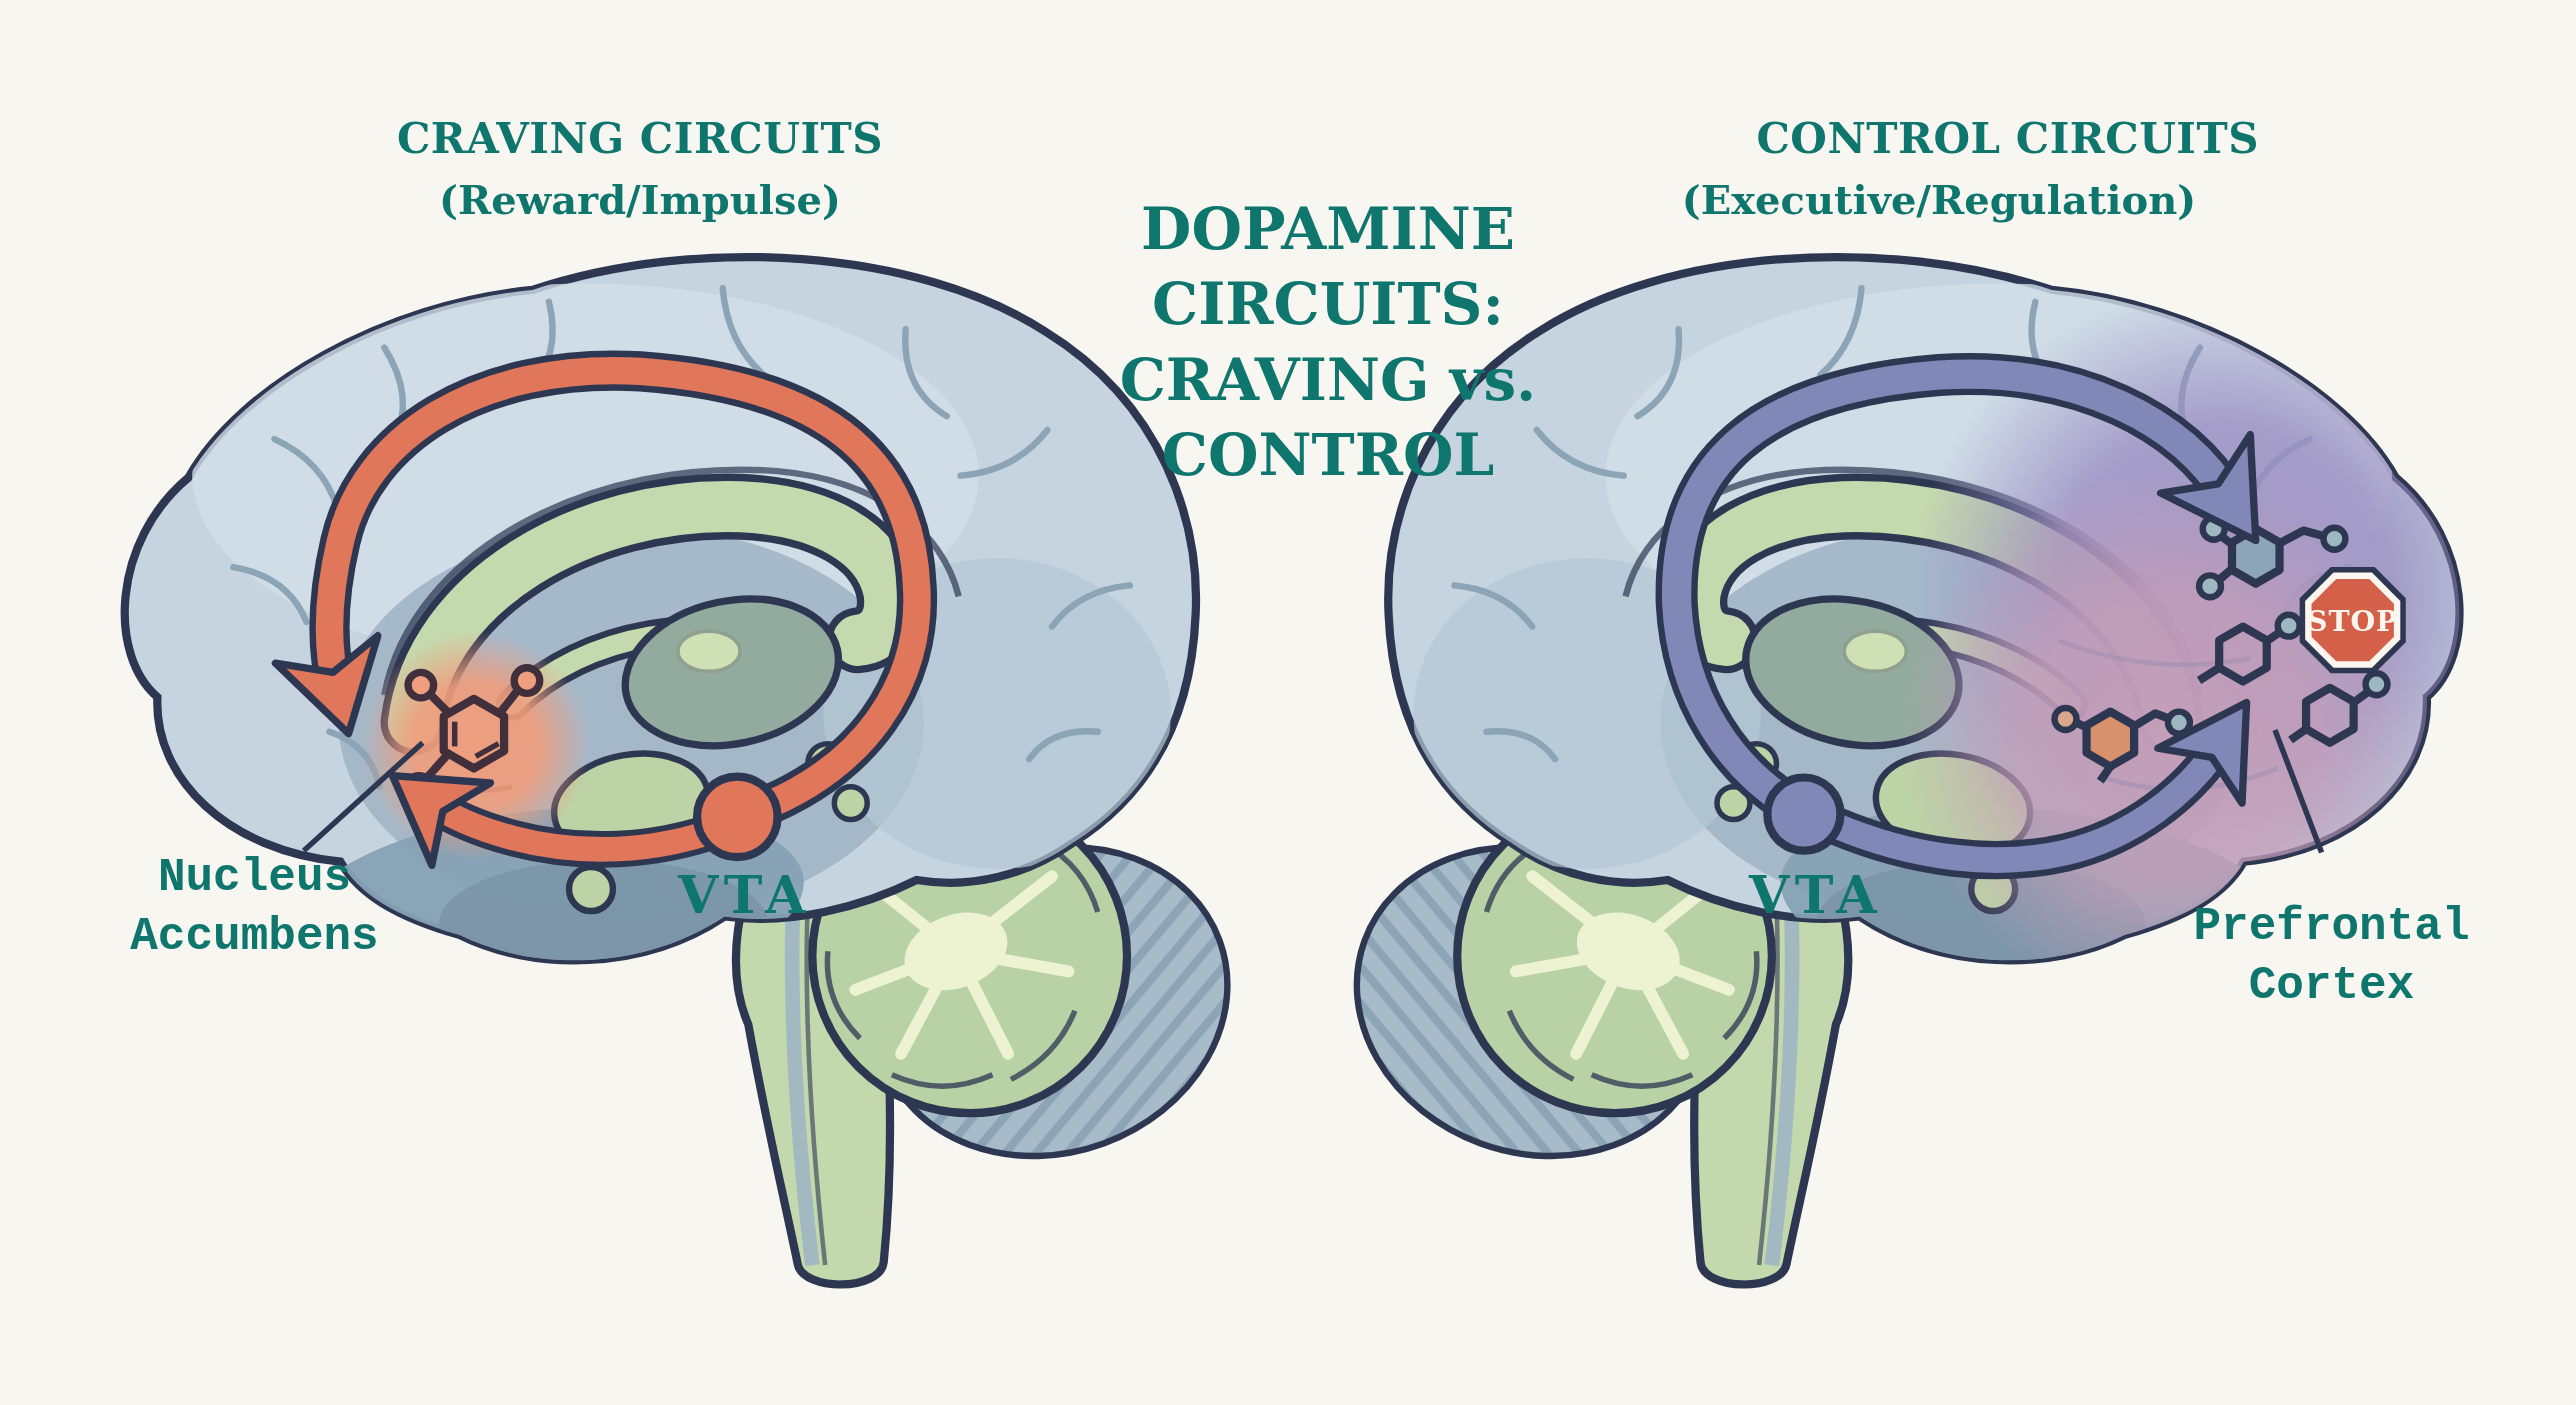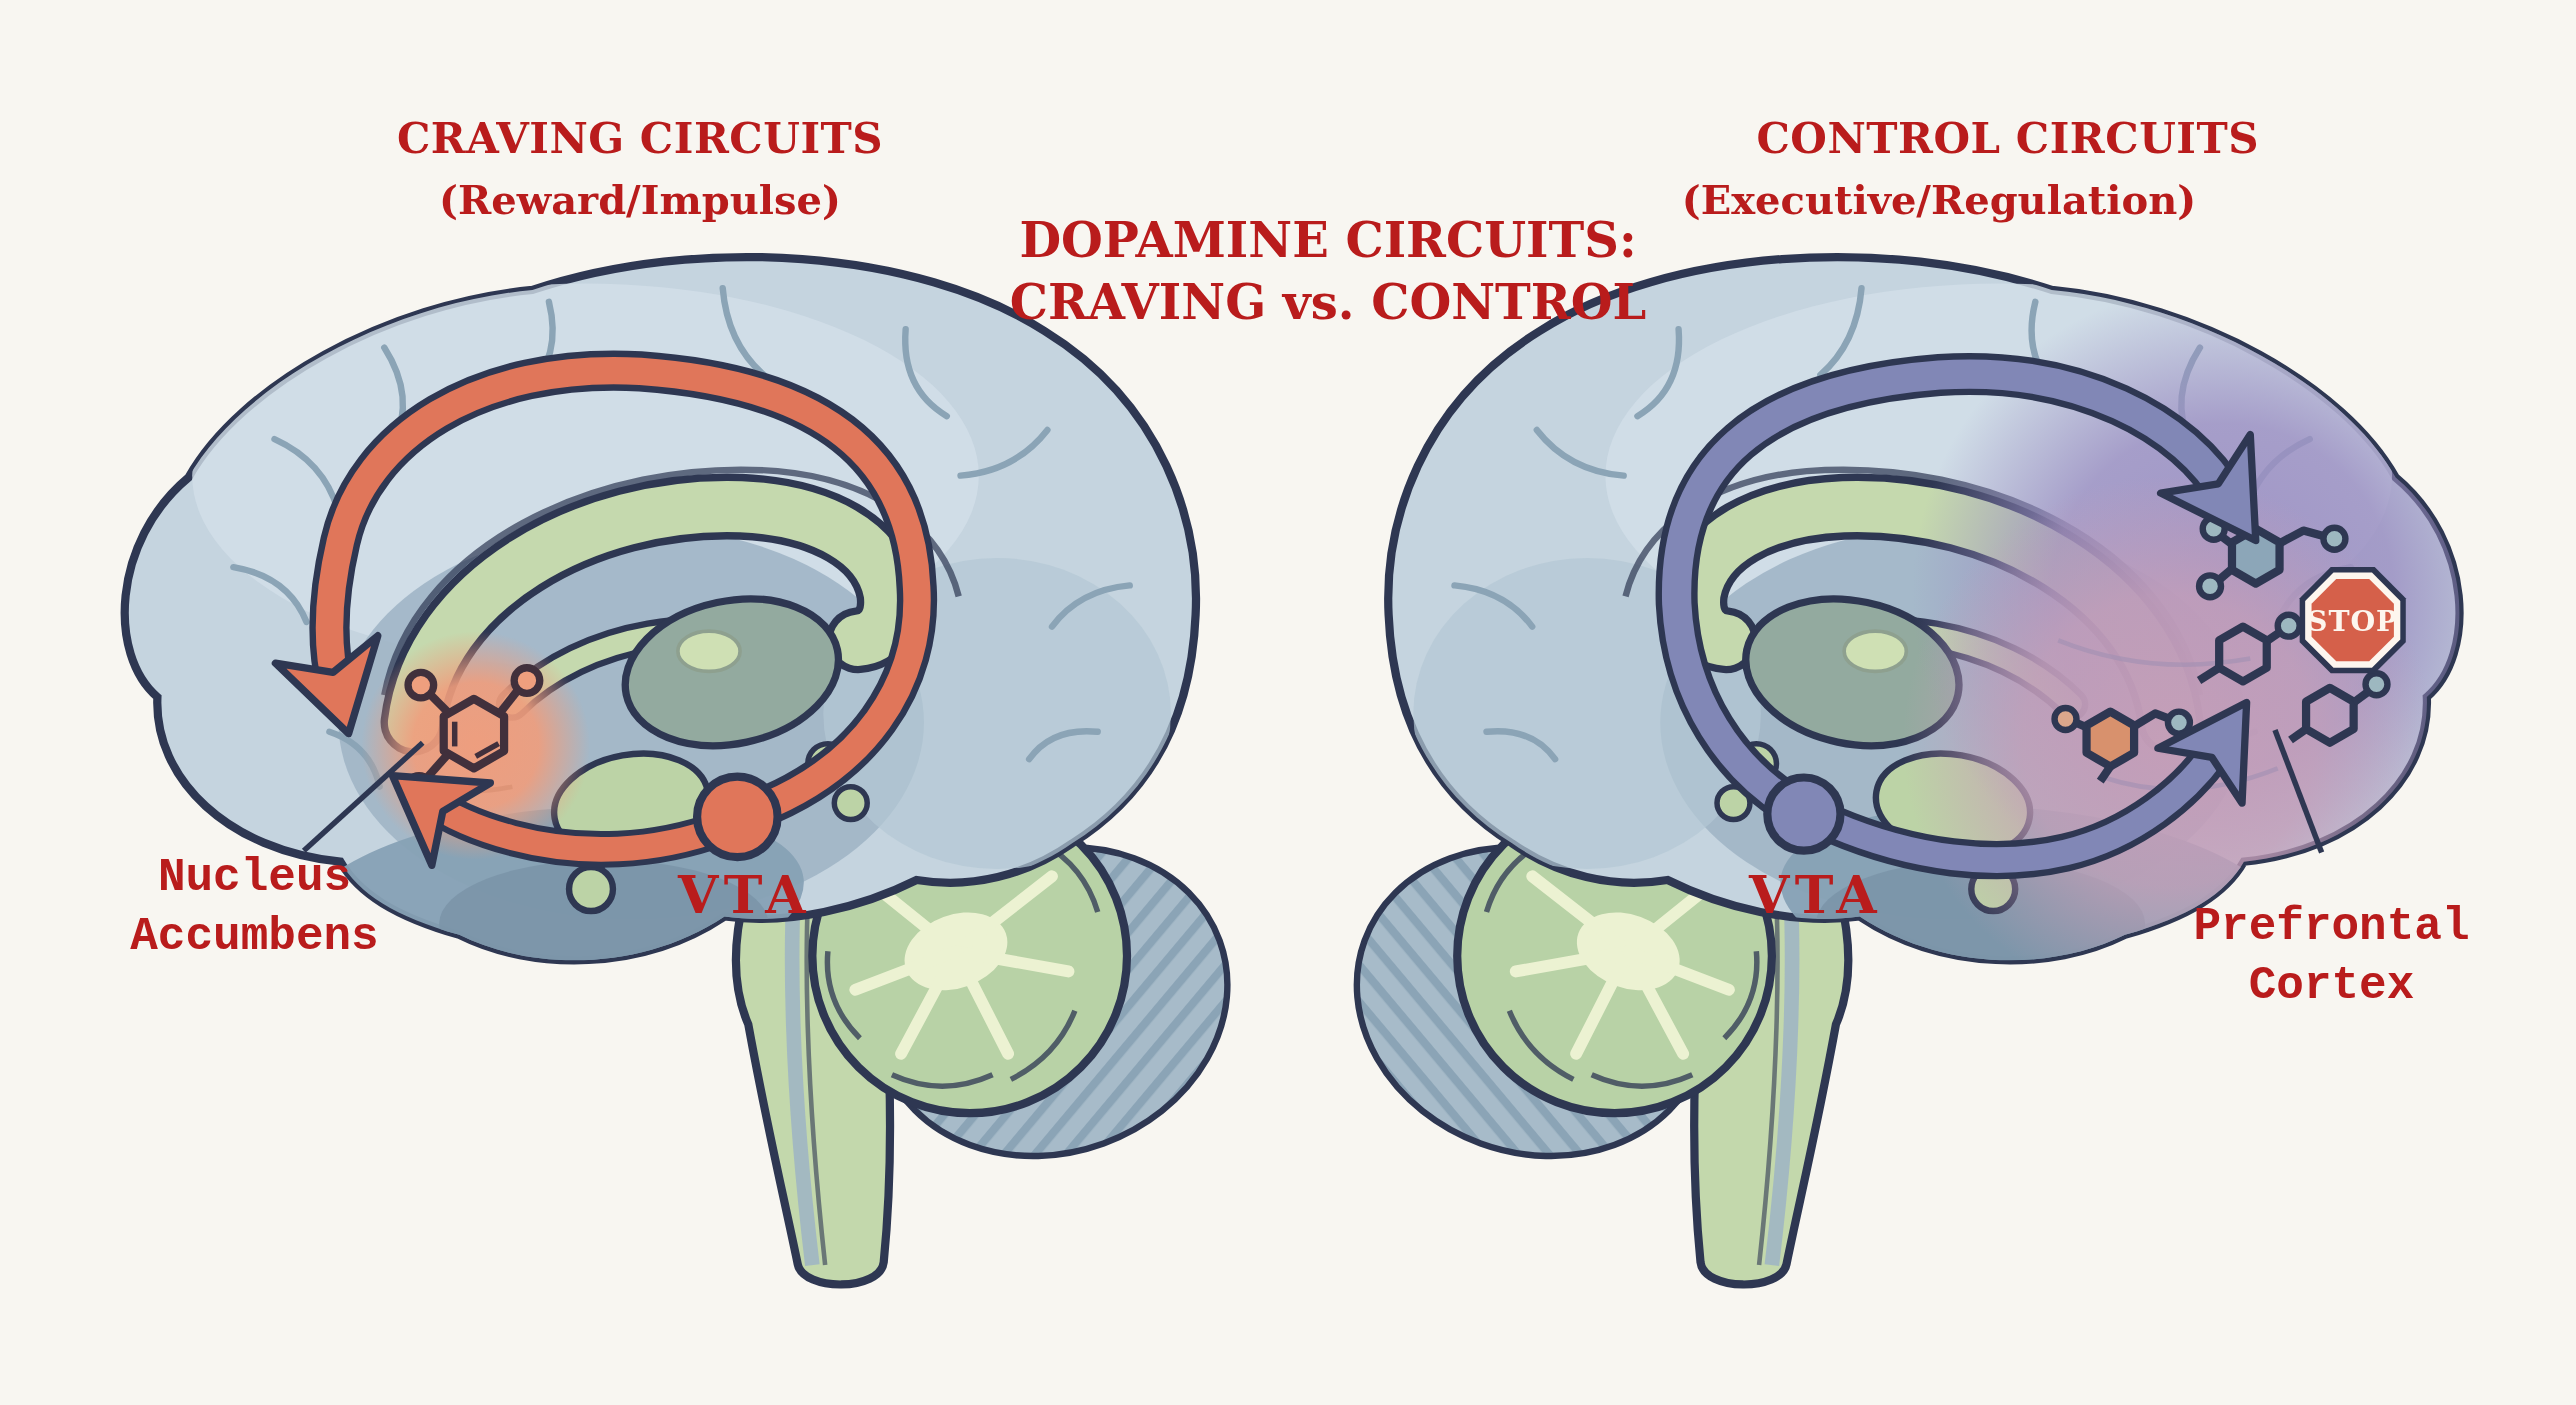--- a/index.html
+++ b/index.html
@@ -1,26 +1,26 @@
 <!DOCTYPE html>
 <html style="font-size:14.6px"><head>
 <meta charset="utf-8">
 <style>
   html,body{margin:0;padding:0;background:#f8f6f1;}
   .canvas{position:relative;width:2576px;height:1405px;background:#f8f6f1;overflow:hidden;
           font-family:"DejaVu Serif","Liberation Serif",serif;color:#2a3550;}
   svg{position:absolute;left:0;top:0;}
-  .lbl{position:absolute;text-align:center;font-weight:bold;color:#b91c1c;}
+  .lbl{position:absolute;text-align:center;font-weight:bold;color:#0f766e;}
   .hdr{font-size:42px;letter-spacing:0.5px;line-height:1.05;}
   .sub{font-size:40px;line-height:1.05;}
   .hdr-left,.sub-left{left:320px;width:640px;}
   .hdr-right,.sub-right{left:1619px;width:640px;}
   .hdr-left{top:117px;} .sub-left{top:179px;}
   .hdr-right{top:117px;text-align:right;} .sub-right{top:179px;}
-  .main-title{left:962px;top:192px;width:732px;font-size:48px;line-height:1.3;margin-top:17px;}
+  .main-title{left:962px;top:192px;width:732px;font-size:58px;line-height:1.3;}
   .main-title span{display:block;}
   .region{font-size:46px;line-height:1.28;font-family:Liberation Mono, monospace;}
   .lbl-nacc{left:108px;top:849px;width:293px;}
   .lbl-pfc{left:2185px;top:898px;width:293px;}
   .lbl-vta{font-size:52px;letter-spacing:5.5px;width:183px;}
   .lbl-vta-left{left:653px;top:864px;}
   .lbl-vta-right{left:1724px;top:864px;}
   .stop-text{font-family:"DejaVu Serif","Liberation Serif",serif;font-weight:bold;font-size:31px;
              fill:#fdf6ee;letter-spacing:1px;}
 </style>

